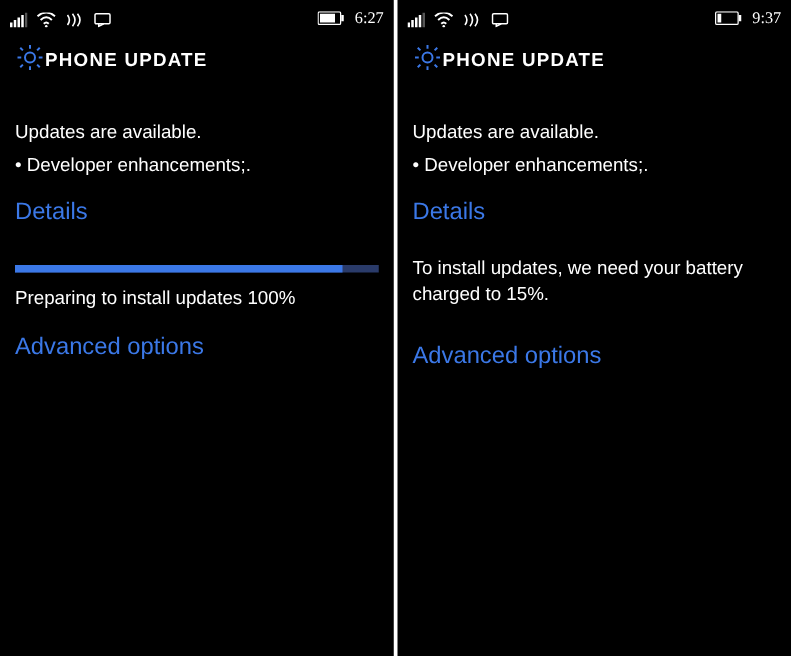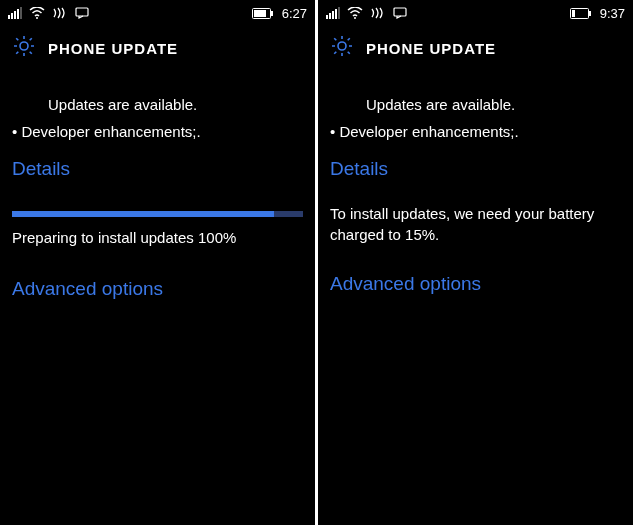--- a/index.html
+++ b/index.html
@@ -15,46 +15,47 @@
       background: #000;
       color: #fff;
       width: 315px;
       height: 525px;
       display: flex;
       flex-direction: column;
       overflow: hidden;
     }
     .status-bar {
       display: flex;
-      align-items: center;
+      align-items: flex-end;
       padding: 4px 8px 2px 8px;
       height: 24px;
       font-size: 13px;
+      font-family: Liberation Serif, serif;
     }
     .status-left { display: flex; align-items: center; gap: 7px; }
     .status-right { margin-left: auto; display: flex; align-items: center; gap: 8px; }
     .icon-svg { display: block; }
     .header {
       display: flex;
       align-items: center;
-      gap: 12px;
+      gap: 0;
       padding: 10px 12px 14px 12px;
     }
     .gear-icon { color: #2a6fe0; }
     .header-title {
       font-size: 15px;
       font-weight: 600;
       letter-spacing: 1px;
     }
     .content {
       padding: 18px 12px 0 12px;
       font-size: 15px;
       line-height: 1.4;
     }
-    .intro { margin-bottom: 6px; margin-left: 36px; }
+    .intro { margin-bottom: 6px; }
     .bullet { margin-bottom: 8px; }
     .link {
       color: #3b78e7;
       font-size: 19px;
       cursor: pointer;
       margin: 6px 0;
       display: inline-block;
     }
     .progress-wrap {
       margin: 22px 0 10px 0;
@@ -64,21 +65,21 @@
       background: #2a3b6a;
       position: relative;
     }
     .progress-fill {
       height: 100%;
       background: #3b78e7;
       width: 90%;
     }
     .status-text {
       margin-top: 10px;
-      margin-bottom: 22px;
+      margin-bottom: 10px;
     }
     .body-text {
       margin: 14px 0 20px 0;
     }
     .time-text { font-size: 13px; }
   </style>
 </head>
 <body>
 
 <div class="phone">

